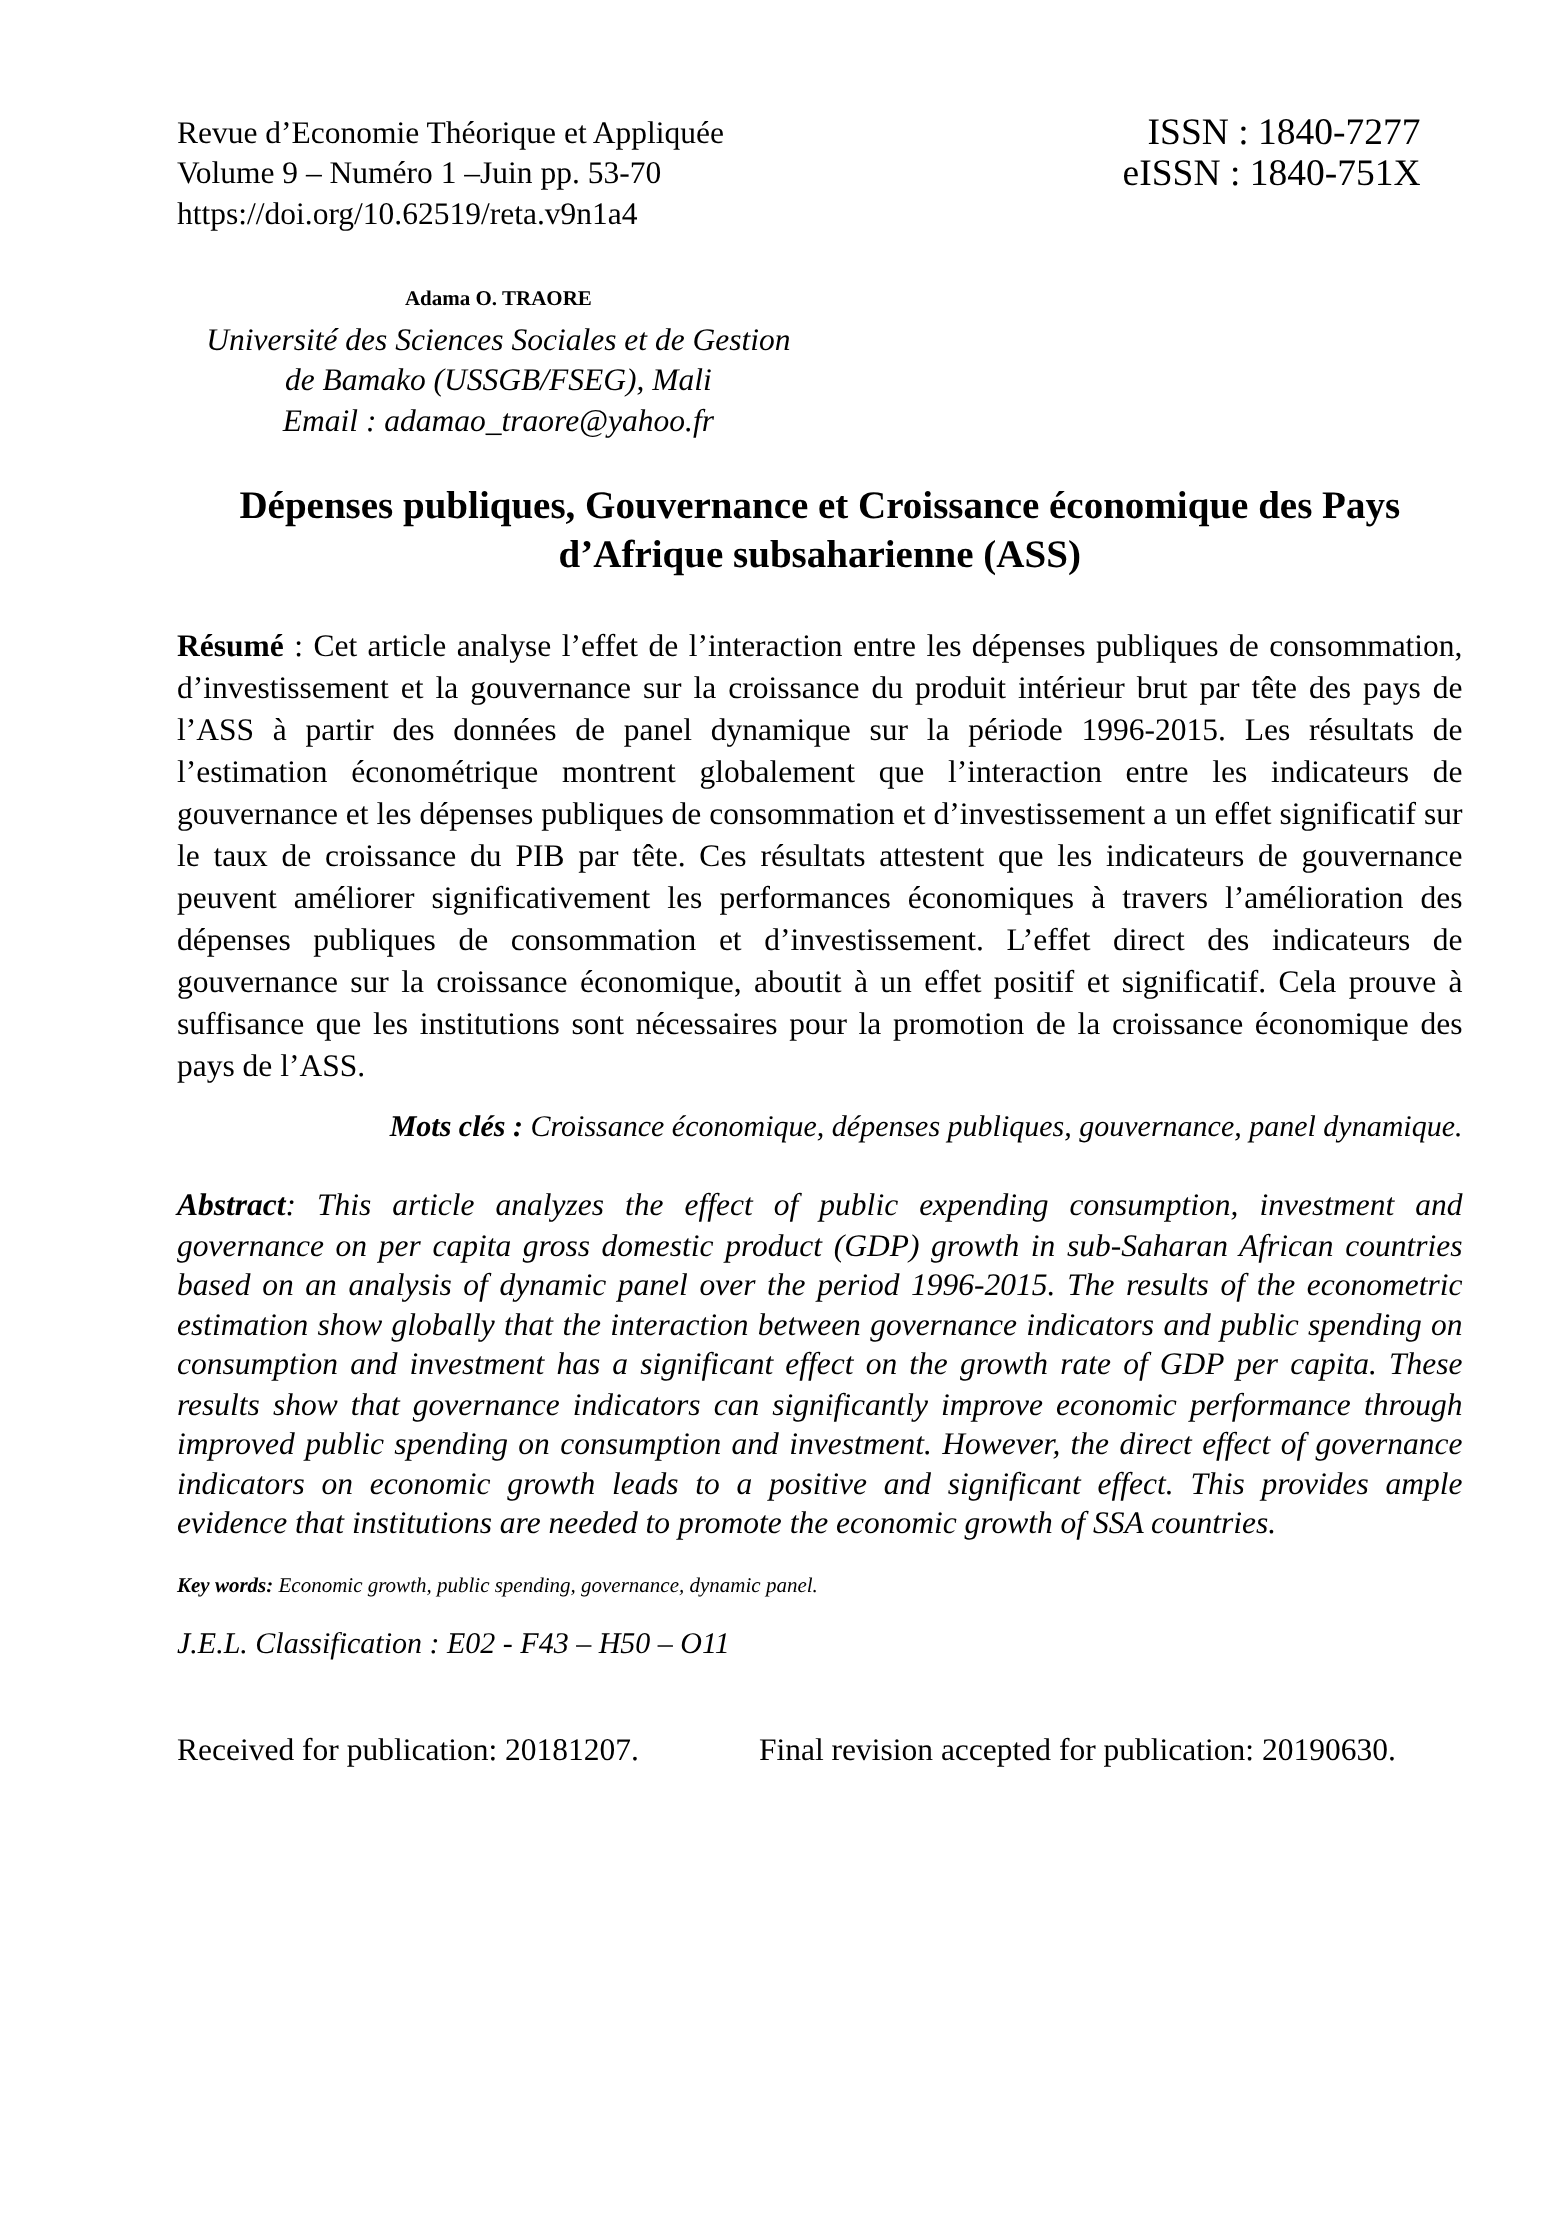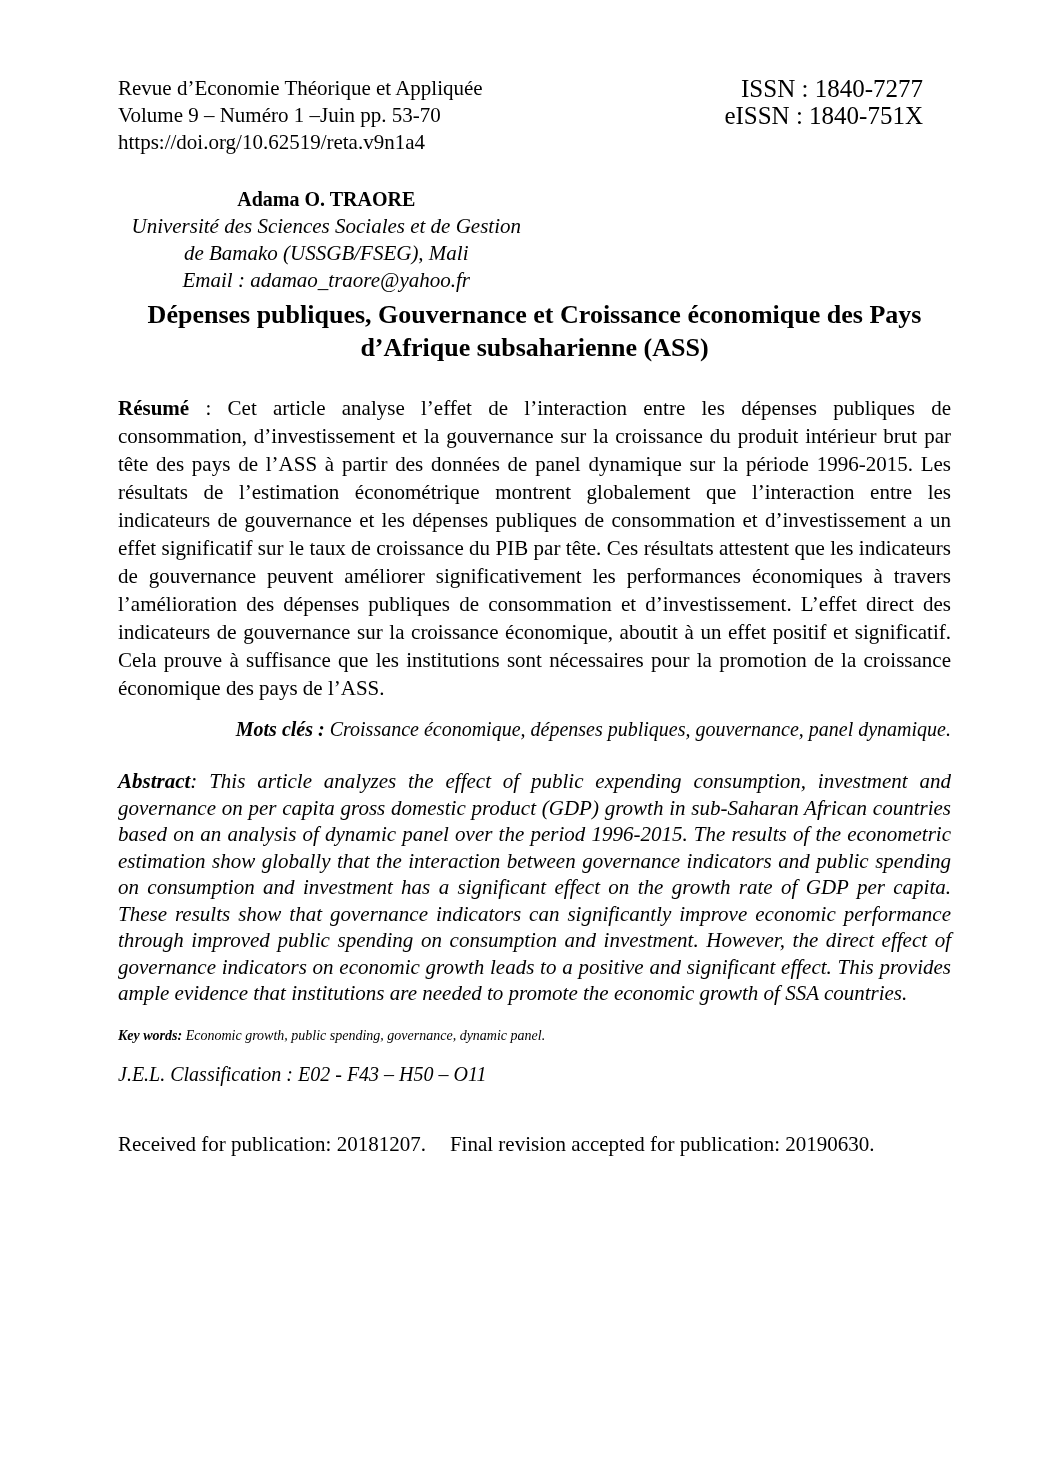--- a/index.html
+++ b/index.html
@@ -8,21 +8,21 @@
     background: #ffffff;
   }
   .page {
     position: relative;
     width: 1040px;
     height: 1196px;
     background: #ffffff;
     font-family: "Liberation Serif", "DejaVu Serif", serif;
     color: #000000;
     box-sizing: border-box;
-    padding: 75px 89px 0 118px;
+    padding: 75px 65px 0 118px;
     overflow: hidden;
   }
   
   .header-row {
     display: flex;
     justify-content: space-between;
     align-items: flex-start;
   }
   .header-left {
     font-size: 21px;
@@ -41,37 +41,37 @@
   .authors-row {
     display: flex;
     margin-top: 30px;
   }
   .author-col {
     width: 50%;
     text-align: center;
   }
   .author-name {
     font-weight: bold;
-    font-size: 20px;
+    font-size: 14px;
     line-height: 27px;
   }
   .author-affil {
     font-style: italic;
     font-size: 21px;
     line-height: 27px;
     padding: 0 10px;
   }
   .author-email {
     font-style: italic;
     font-size: 21px;
     line-height: 27px;
   }
   
   .title-fr {
-    margin-top: 4px;
+    margin-top: 26px;
     font-weight: bold;
     font-size: 26px;
     line-height: 33px;
     text-align: center;
   }
   .title-en {
     margin-top: 42px;
     font-weight: bold;
     font-style: italic;
     font-size: 26px;
@@ -124,21 +124,21 @@
     line-height: 26px;
     font-style: italic;
   }
   .jel .lead {
     font-weight: normal;
   }
   
   .dates-row {
     margin-top: 44px;
     display: flex;
-    gap: 24px;
+    gap: 80px;
     font-size: 21px;
     line-height: 26px;
   }
 </style>
 </head>
 <body>
 
 <div class="page">
 
   <div class="header-row">

